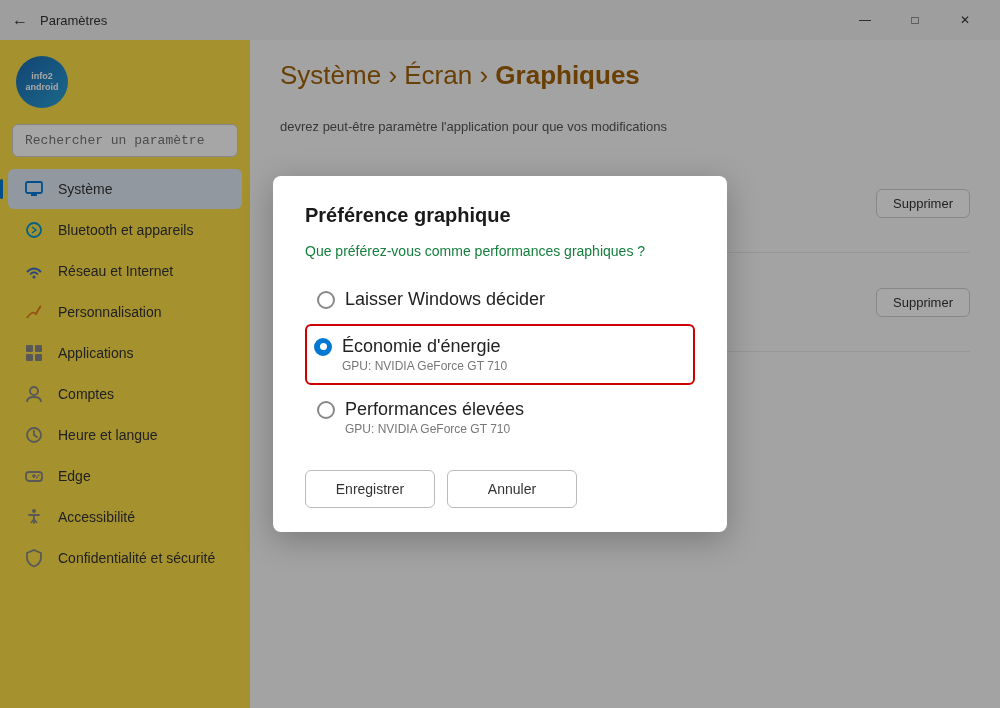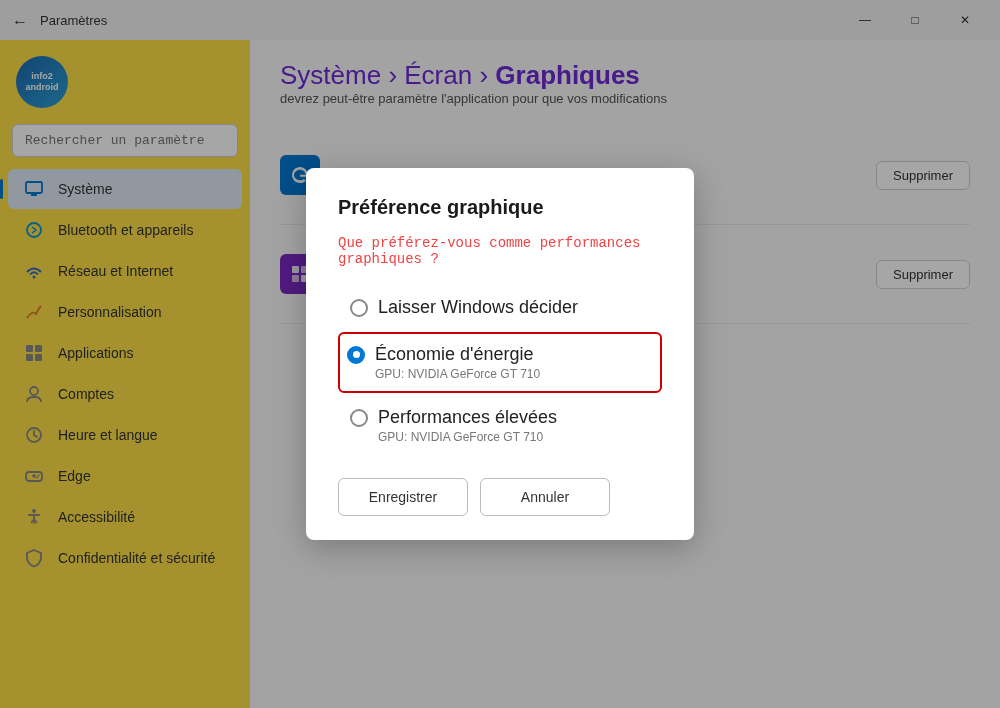--- a/index.html
+++ b/index.html
@@ -141,22 +141,22 @@
     .content {
       flex: 1;
       background: #fafafa;
       padding: 20px 30px;
       overflow-y: auto;
       position: relative;
     }
     .breadcrumb {
       font-size: 26px;
       font-weight: 400;
-      color: #6d28d9;
-      margin-bottom: 0;
+      color: #a16207;
+      margin-bottom: 28px;
     }
     .breadcrumb strong {
       font-weight: 700;
     }
     .content-subtitle {
       font-size: 13px;
       color: #555;
       margin-bottom: 20px;
     }
 
@@ -210,36 +210,35 @@
       display: flex;
       align-items: center;
       justify-content: center;
     }
 
     
     .dialog {
       background: white;
       border-radius: 8px;
       padding: 28px 32px 24px;
-      width: 388px;
+      width: 454px;
       box-shadow: 0 8px 32px rgba(0,0,0,0.25);
       position: relative;
       z-index: 20;
     }
     .dialog-title {
       font-size: 20px;
       font-weight: 600;
       color: #1a1a1a;
       margin-bottom: 16px;
     }
     .dialog-question {
       font-size: 14px;
-      color: #ef4444;
+      color: #15803d;
       margin-bottom: 20px;
-      font-family: Liberation Mono, monospace;
     }
 
     .radio-group {
       display: flex;
       flex-direction: column;
       gap: 4px;
       margin-bottom: 24px;
     }
     .radio-option {
       padding: 10px 12px;

